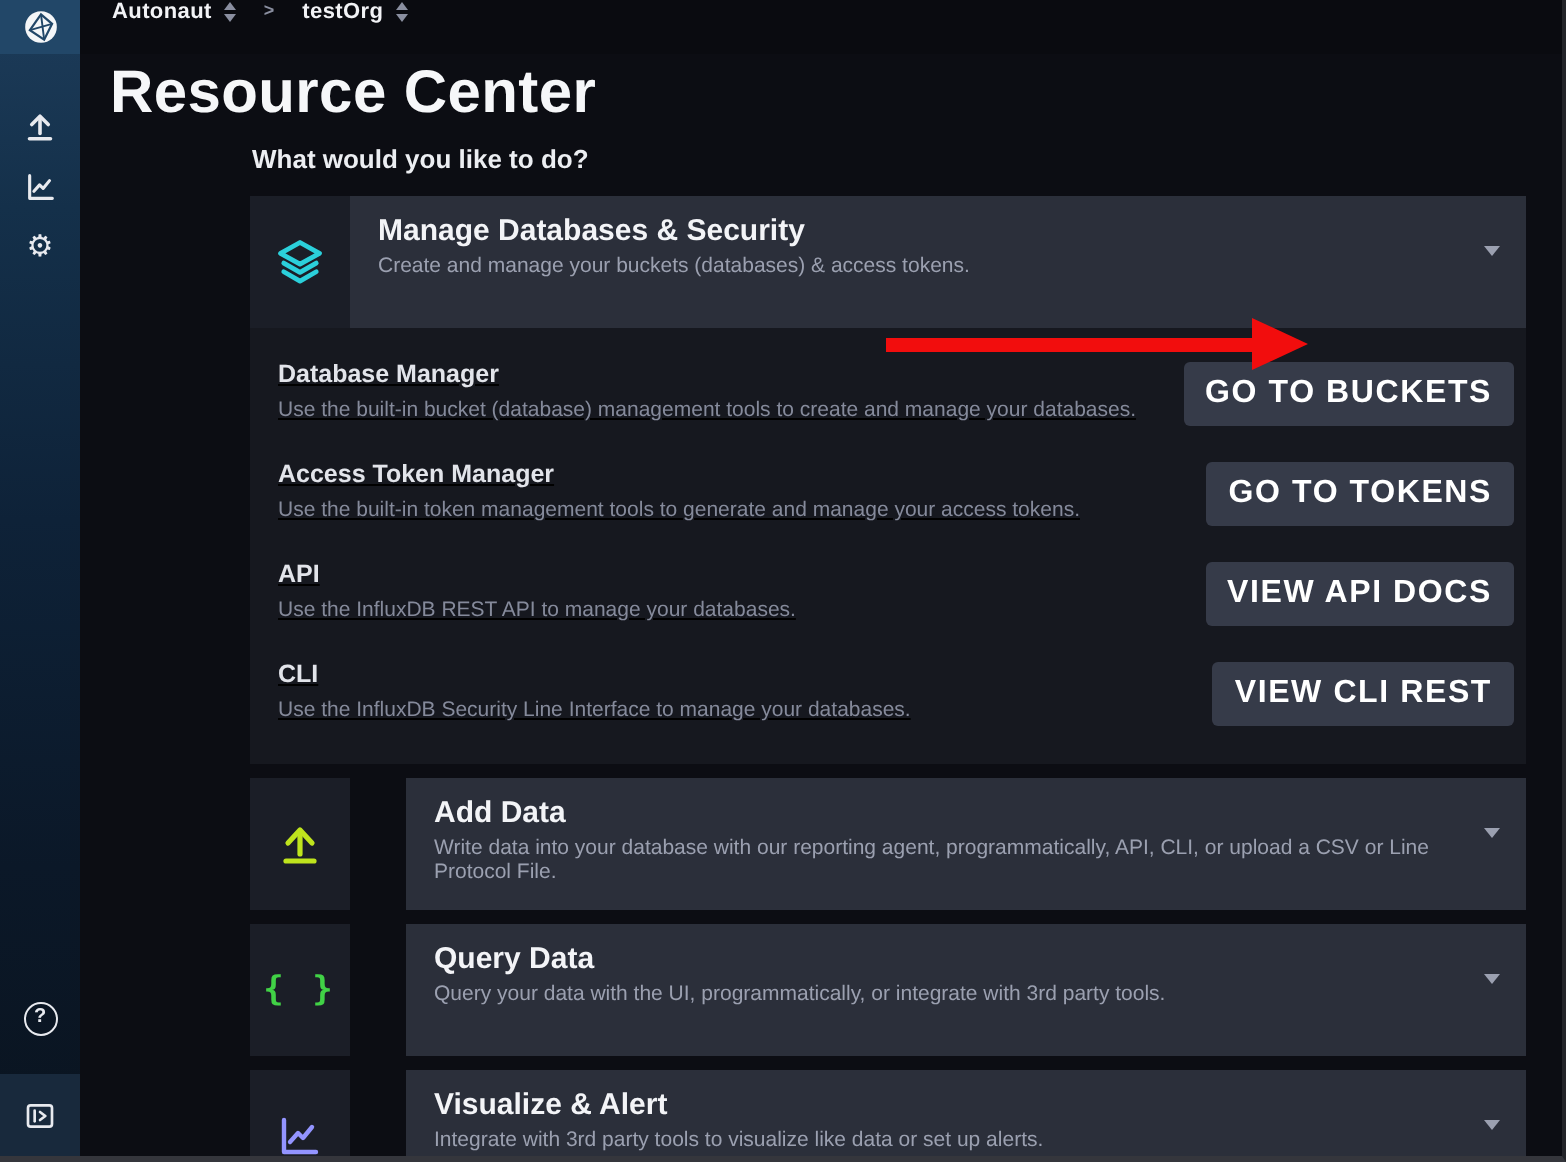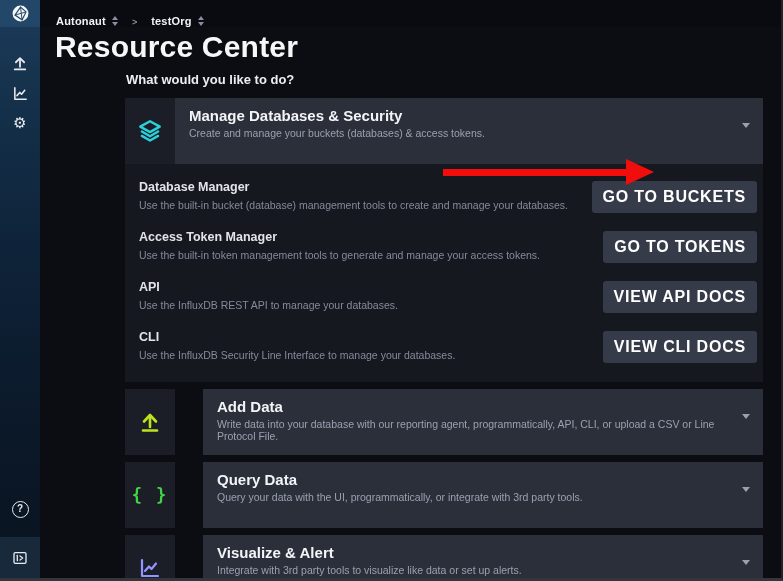--- a/index.html
+++ b/index.html
@@ -28,21 +28,21 @@
     color:#e8eaef; font-size:10px; font-weight:bold; line-height:14px; text-align:center;
   }
   .bottom-block{
     margin-top:14px; width:40px; height:41px; background:#18293c;
     display:flex; align-items:center; justify-content:center;
   }
   .gear-glyph{ font-family:"DejaVu Sans", sans-serif; color:#e8eaef; font-size:15px; line-height:15px; }
   
   .topbar{
     position:absolute; left:40px; right:0; top:0; height:27px; background:#0a0b10;
-    display:flex; align-items:flex-end; padding-left:16px; gap:8px;
+    display:flex; align-items:flex-start; padding-left:16px; gap:8px;
   }
   .crumb{ color:#f2f3f6; font-size:11px; font-weight:bold; letter-spacing:.2px; cursor:pointer; display:flex; align-items:center; gap:6px; }
   .sorter{ display:inline-flex; flex-direction:column; gap:2px; }
   .sorter .up{ width:0; height:0; border-left:3px solid transparent; border-right:3px solid transparent; border-bottom:4px solid #8a8fa0; }
   .sorter .dn{ width:0; height:0; border-left:3px solid transparent; border-right:3px solid transparent; border-top:4px solid #8a8fa0; }
   .crumb-sep{ color:#8a8fa0; font-size:9px; font-weight:bold; padding:0 6px; }
   
   .page-title{ position:absolute; left:55px; top:30px; color:#f6f7f9; font-size:30px; font-weight:bold; letter-spacing:.2px; }
   .page-subtitle{ position:absolute; left:126px; top:72px; color:#eceef2; font-size:13px; font-weight:bold;text-align:center; }
   
@@ -57,21 +57,21 @@
   .header-body{
     flex:1; background:#2b2f3a; padding:9px 30px 0 14px;
   }
   .header-title{ color:#f3f4f7; font-size:15px; font-weight:bold; margin-bottom:3px; }
   .header-desc{ color:#9ba0b0; font-size:10.5px; }
   .caret{
     position:absolute; right:13px; top:25px;
     width:0; height:0; border-left:4px solid transparent; border-right:4px solid transparent; border-top:5px solid #9ba0b0;
   }
   .expanded-panel{ background:#16181f; padding-bottom:10px; }
-  .rows{ padding-top:8px; }
+  .rows{ padding-top:8px;text-decoration:underline; }
   .row{ position:relative; padding:8px 14px 9px 14px; min-height:50px; }
   .row-title{ color:#e2e4ea; font-size:12.5px; font-weight:bold; margin-bottom:5px; }
   .row-desc{ color:#858a9b; font-size:10.5px; }
   .row-btn{
     position:absolute; right:6px; top:50%; transform:translateY(-50%);
     background:#363b49; color:#ffffff; border:none; border-radius:3px;
     font-family:"Liberation Sans", sans-serif; font-size:16px; font-weight:bold; letter-spacing:.8px;
     padding:7px 11px; cursor:pointer; white-space:nowrap;
   }
   .collapsed{ margin-top:7px;gap:28px; }
@@ -179,21 +179,21 @@
           <button class="row-btn">GO TO TOKENS</button>
         </div>
         <div class="row">
           <div class="row-title">API</div>
           <div class="row-desc">Use the InfluxDB REST API to manage your databases.</div>
           <button class="row-btn">VIEW API DOCS</button>
         </div>
         <div class="row">
           <div class="row-title">CLI</div>
           <div class="row-desc">Use the InfluxDB Security Line Interface to manage your databases.</div>
-          <button class="row-btn">VIEW CLI DOCS</button>
+          <button class="row-btn">VIEW CLI REST</button>
         </div>
       </div>
     </div>
 
     <div class="panel-header collapsed">
       <div class="icon-cell">
         <svg width="24" height="24" viewBox="0 0 24 24" fill="none" stroke="#bfe41d" stroke-width="2.6" stroke-linecap="round" stroke-linejoin="round">
           <path d="M12 17 V6"></path>
             <path d="M6 11.5 L12 5 L18 11.5"></path>
             <path d="M5 20.5 H19"></path>

